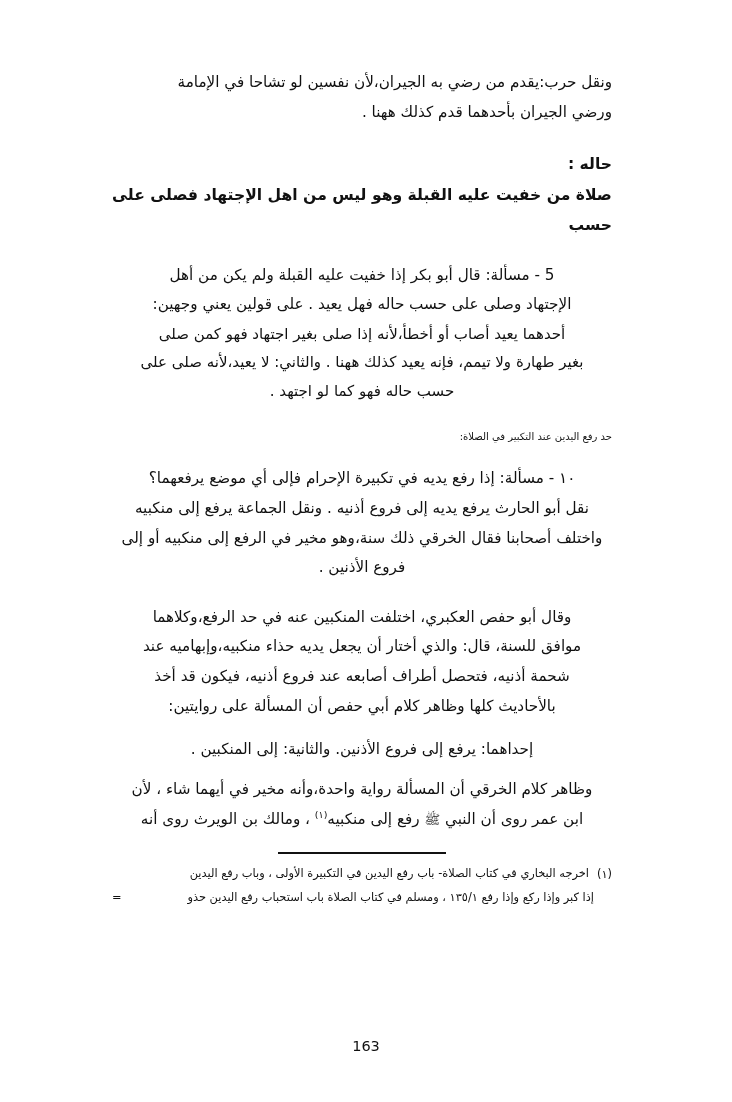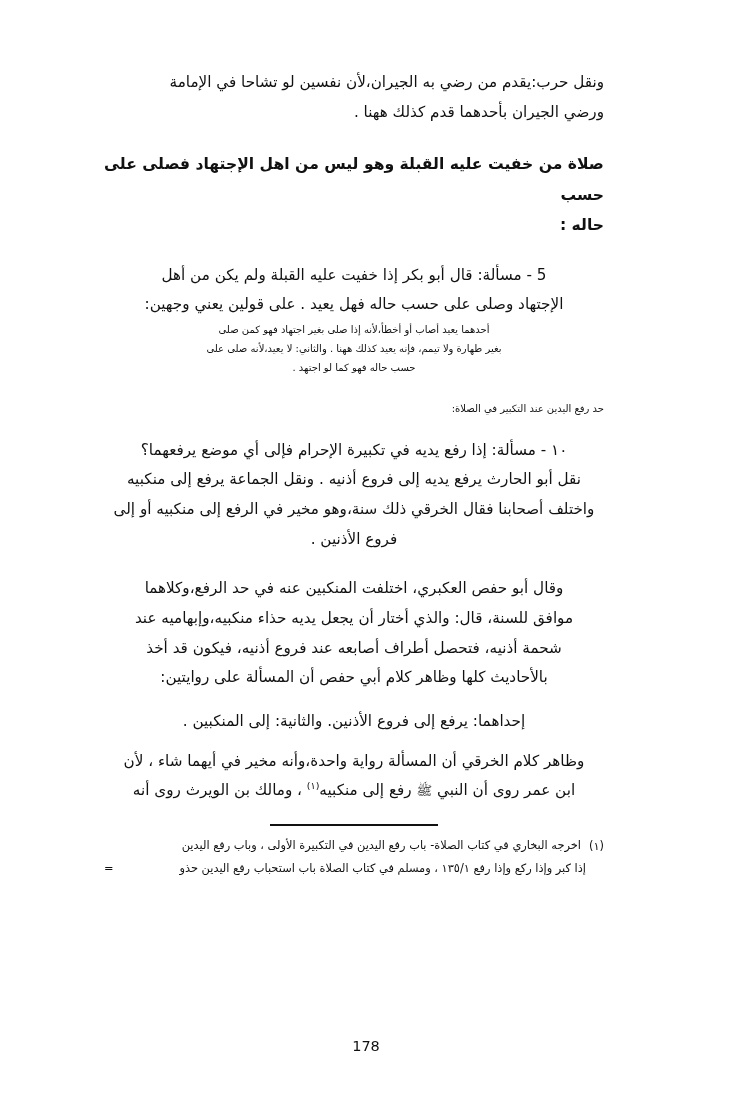--- a/index.html
+++ b/index.html
@@ -10,21 +10,21 @@
   body {
     width: 732px;
     height: 1102px;
     position: relative;
     font-family: "DejaVu Sans", sans-serif;
     color: #111111;
     overflow: hidden;
   }
   .page {
     position: absolute;
-    top: 0; left: 8px;
+    top: 0; left: 16px;
     width: 692px;
     height: 1102px;
     box-sizing: border-box;
     padding: 68px 96px 30px 96px;
     direction: rtl;
   }
   .block {
     margin: 0 0 14px 0;
     text-align: justify;
     text-align-last: center;
@@ -49,21 +49,21 @@
     margin: 0 0 12px 0;
     text-align: right;
   }
   .lines-center {
     text-align: center;
   }
   .tight {
     margin-bottom: 10px;
   }
   .small-lines {
-    font-size: 10px;
+    font-size: 15px;
     line-height: 1.9;
   }
   .rule-wrap {
     margin: 18px 0 8px 0;
     display: flex;
     justify-content: center;
   }
   .rule {
     width: 168px;
     height: 2px;
@@ -121,22 +121,22 @@
 <body>
 
 <div class="page">
 
   <div class="block b-para">
     <div class="lines-center">ونقل حرب:يقدم من رضي به الجيران،لأن نفسين لو تشاحا في الإمامة</div>
     <div style="text-align:center;">ورضي الجيران بأحدهما قدم كذلك ههنا .</div>
   </div>
 
   <div class="heading" style="margin-top:22px;">
+    <div style="text-align:right;">حاله :</div>
     <div style="text-align:center;">صلاة من خفيت عليه القبلة وهو ليس من اهل الإجتهاد فصلى على حسب</div>
-    <div style="text-align:right;">حاله :</div>
   </div>
 
   <div class="block" style="margin-top:20px;">
     <div style="text-align:center;">5 - مسألة: قال أبو بكر إذا خفيت عليه القبلة ولم يكن من أهل</div>
     <div style="text-align:center;">الإجتهاد وصلى على حسب حاله فهل يعيد . على قولين يعني وجهين:</div>
     <div class="small-lines" style="text-align:center;">أحدهما يعيد أصاب أو أخطأ،لأنه إذا صلى بغير اجتهاد فهو كمن صلى</div>
     <div class="small-lines" style="text-align:center;">بغير طهارة ولا تيمم، فإنه يعيد كذلك ههنا .  والثاني: لا يعيد،لأنه صلى على</div>
     <div class="small-lines" style="text-align:center;">حسب حاله فهو كما لو اجتهد .</div>
   </div>
 
@@ -177,13 +177,13 @@
       <span class="fn-text">اخرجه البخاري في كتاب الصلاة- باب رفع اليدين في التكبيرة الأولى ، وباب رفع اليدين</span>
     </div>
     <div class="fn-line2">
       <span>إذا كبر وإذا ركع وإذا رفع ١٣٥/١ ، ومسلم في كتاب الصلاة باب استحباب رفع اليدين حذو</span>
       <span class="fn-cont">=</span>
     </div>
   </div>
 
 </div>
 
-<div class="page-number">178</div>
+<div class="page-number">163</div>
 
 </body></html>

